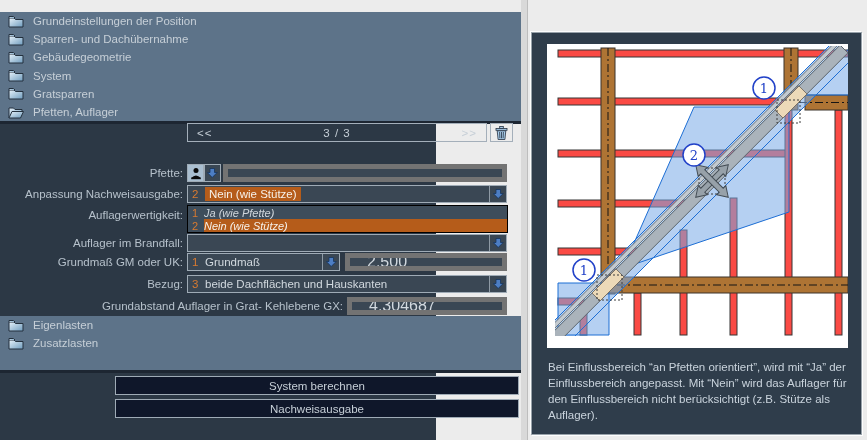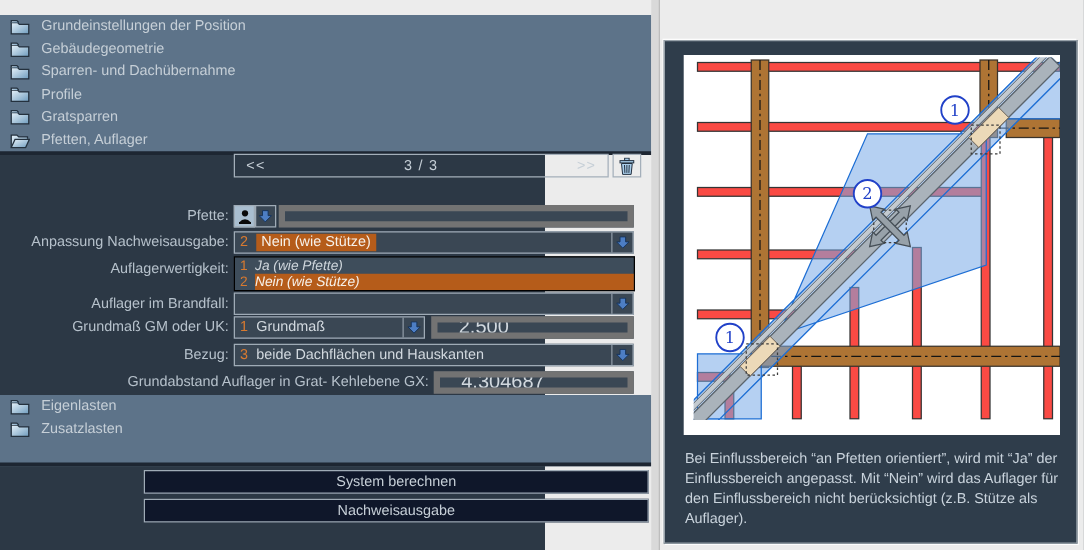--- a/index.html
+++ b/index.html
@@ -90,35 +90,35 @@
             <path d="M1 3 h5 l1.5 1.5 H15 V12 H1 Z" fill="url(#folderGrad)" stroke="#24313e" stroke-width="1"></path>
             <path d="M1 3 V1.5 h4.5 L7 3" fill="url(#folderGrad)" stroke="#24313e" stroke-width="1"></path>
           </svg>
         <span class="mlabel">Grundeinstellungen der Position</span>
       </div>
       <div class="menu-item">
         <svg class="ficon" viewBox="0 0 16 13">
             <path d="M1 3 h5 l1.5 1.5 H15 V12 H1 Z" fill="url(#folderGrad)" stroke="#24313e" stroke-width="1"></path>
             <path d="M1 3 V1.5 h4.5 L7 3" fill="url(#folderGrad)" stroke="#24313e" stroke-width="1"></path>
           </svg>
+        <span class="mlabel">Sparren- und Dachübernahme</span>
+      </div>
+      <div class="menu-item">
+        <svg class="ficon" viewBox="0 0 16 13">
+            <path d="M1 3 h5 l1.5 1.5 H15 V12 H1 Z" fill="url(#folderGrad)" stroke="#24313e" stroke-width="1"></path>
+            <path d="M1 3 V1.5 h4.5 L7 3" fill="url(#folderGrad)" stroke="#24313e" stroke-width="1"></path>
+          </svg>
         <span class="mlabel">Gebäudegeometrie</span>
       </div>
       <div class="menu-item">
         <svg class="ficon" viewBox="0 0 16 13">
             <path d="M1 3 h5 l1.5 1.5 H15 V12 H1 Z" fill="url(#folderGrad)" stroke="#24313e" stroke-width="1"></path>
             <path d="M1 3 V1.5 h4.5 L7 3" fill="url(#folderGrad)" stroke="#24313e" stroke-width="1"></path>
           </svg>
-        <span class="mlabel">Sparren- und Dachübernahme</span>
-      </div>
-      <div class="menu-item">
-        <svg class="ficon" viewBox="0 0 16 13">
-            <path d="M1 3 h5 l1.5 1.5 H15 V12 H1 Z" fill="url(#folderGrad)" stroke="#24313e" stroke-width="1"></path>
-            <path d="M1 3 V1.5 h4.5 L7 3" fill="url(#folderGrad)" stroke="#24313e" stroke-width="1"></path>
-          </svg>
-        <span class="mlabel">Profile</span>
+        <span class="mlabel">System</span>
       </div>
       <div class="menu-item">
         <svg class="ficon" viewBox="0 0 16 13">
             <path d="M1 3 h5 l1.5 1.5 H15 V12 H1 Z" fill="url(#folderGrad)" stroke="#24313e" stroke-width="1"></path>
             <path d="M1 3 V1.5 h4.5 L7 3" fill="url(#folderGrad)" stroke="#24313e" stroke-width="1"></path>
           </svg>
         <span class="mlabel">Gratsparren</span>
       </div>
       <div class="menu-item">
         <svg class="ficon" viewBox="0 0 16 13">

